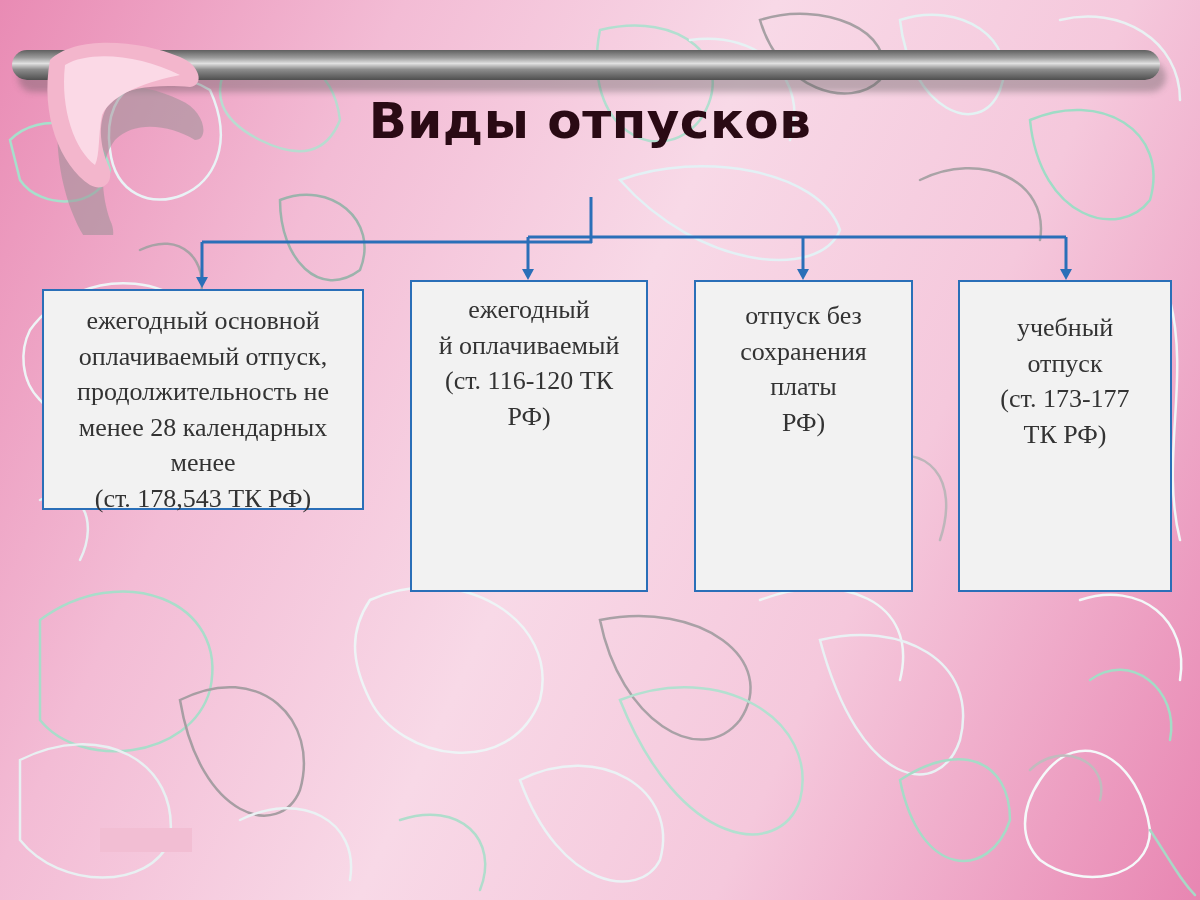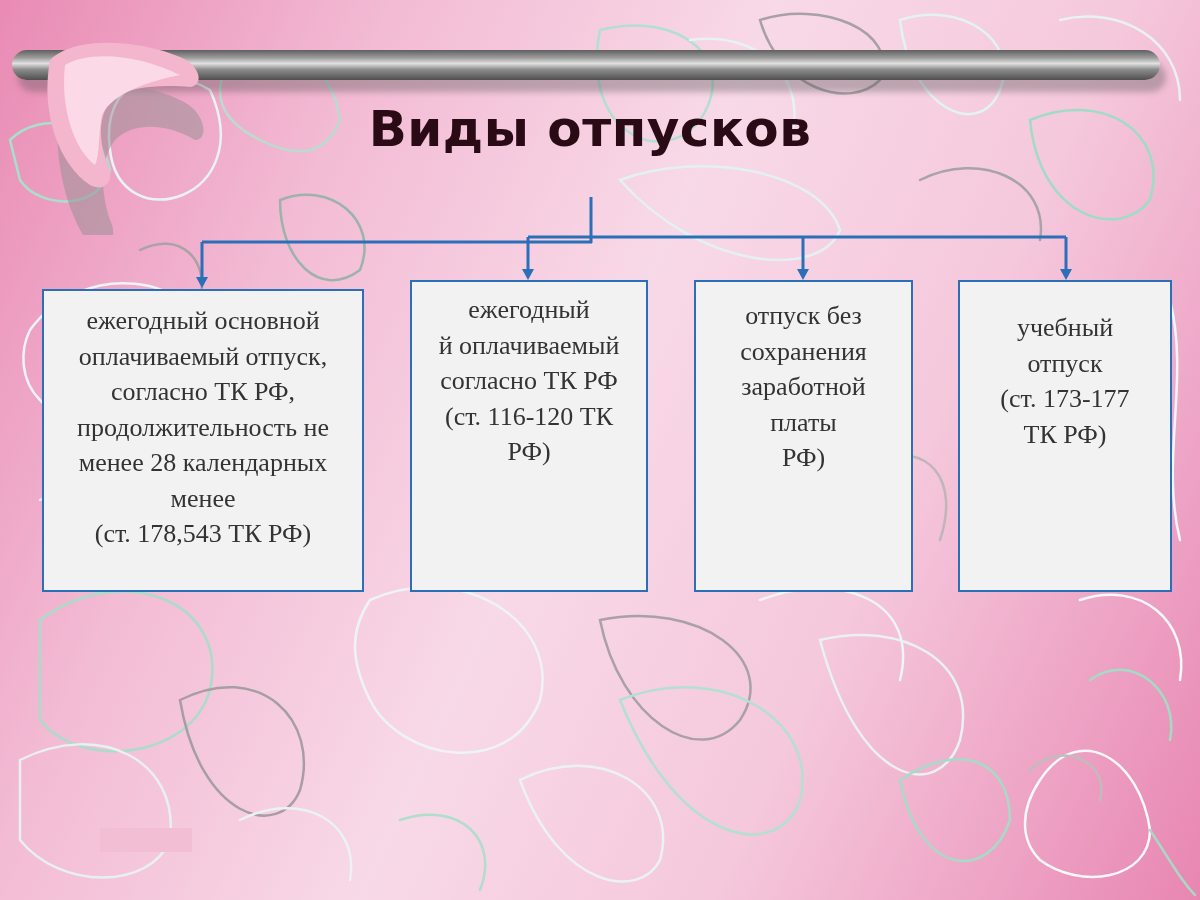--- a/index.html
+++ b/index.html
@@ -4,21 +4,21 @@
 <style>
   html, body { margin: 0; padding: 0; }
   body { width: 1200px; height: 900px; overflow: hidden; position: relative;
     background: linear-gradient(115deg, #e98bb4 0%, #f3bcd5 25%, #f8d9e7 48%, #f5c8dc 70%, #e886b2 100%);
     font-family: "Liberation Serif", serif; }
   .bg-art { position: absolute; left: 0; top: 0; width: 1200px; height: 900px; }
   .rod { position: absolute; left: 12px; top: 50px; width: 1148px; height: 30px; border-radius: 15px;
     background: linear-gradient(180deg, #5f5f5f 0%, #9a9a9a 25%, #e0e0e0 45%, #8c8c8c 65%, #4f4f4f 100%);
     box-shadow: 6px 12px 6px rgba(80,80,80,0.35); }
   .boomerang { position: absolute; left: 20px; top: 15px; width: 200px; height: 220px; }
-  .title { position: absolute; left: 0; width: 1180px; top: 100px; text-align: center;
+  .title { position: absolute; left: 0; width: 1180px; top: 92px; text-align: center;
     font-family: "DejaVu Sans", sans-serif; font-weight: bold; font-size: 50px; color: #2a0a14; letter-spacing: 0.5px; }
   .connectors { position: absolute; left: 0; top: 0; width: 1200px; height: 300px; }
   .box { position: absolute; background: #f2f2f2; border: 2px solid #2a6fb8; box-sizing: border-box;
     color: #333; font-size: 26px; line-height: 35.5px; text-align: center; padding-top: 12px; }
   .box span { display: block; }
   .badge { position: absolute; left: 100px; top: 828px; width: 92px; height: 24px; background: #f2bed3; }
 </style>
 </head>
 <body>
 
@@ -80,42 +80,39 @@
     <polygon points="196,277 208,277 202,288" stroke="none"></polygon>
     <line x1="528" y1="237" x2="528" y2="270"></line>
     <polygon points="522,269 534,269 528,280" stroke="none"></polygon>
     <line x1="803" y1="237" x2="803" y2="270"></line>
     <polygon points="797,269 809,269 803,280" stroke="none"></polygon>
     <line x1="1066" y1="237" x2="1066" y2="270"></line>
     <polygon points="1060,269 1072,269 1066,280" stroke="none"></polygon>
   </g>
 </svg>
 
-<div class="box" style="left:42px; top:289px; width:322px; height:303px;text-align:center;">
+<div class="box" style="left:42px; top:289px; width:322px; height:221px;text-align:center;">
   <span>ежегодный основной</span>
   <span>оплачиваемый отпуск,</span>
-  <span>согласно ТК РФ,</span>
   <span>продолжительность не</span>
   <span>менее 28 календарных</span>
   <span>менее</span>
   <span>(ст. 178,543 ТК РФ)</span>
 </div>
 
 <div class="box" style="left:410px; top:280px; width:238px; height:312px; padding-top:10px;">
   <span>ежегодный</span>
   <span>й оплачиваемый</span>
-  <span>согласно ТК РФ</span>
   <span>(ст. 116-120 ТК</span>
   <span>РФ)</span>
 </div>
 
 <div class="box" style="left:694px; top:280px; width:219px; height:312px; padding-top:16px;">
   <span>отпуск без</span>
   <span>сохранения</span>
-  <span>заработной</span>
   <span>платы</span>
   <span>РФ)</span>
 </div>
 
 <div class="box" style="left:958px; top:280px; width:214px; height:312px; padding-top:28px;">
   <span>учебный</span>
   <span>отпуск</span>
   <span>(ст. 173-177</span>
   <span>ТК РФ)</span>
 </div>

